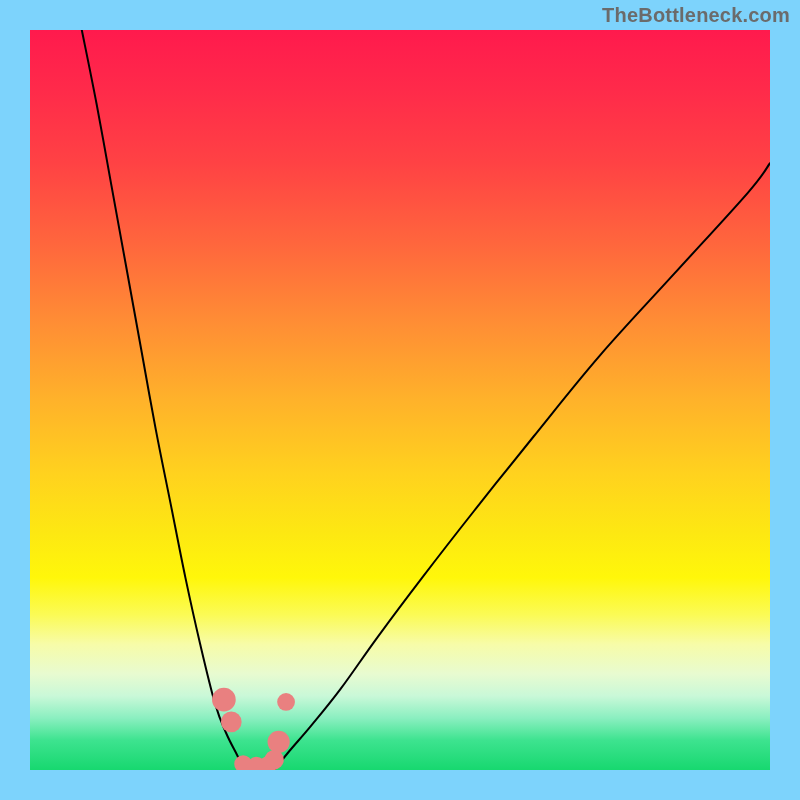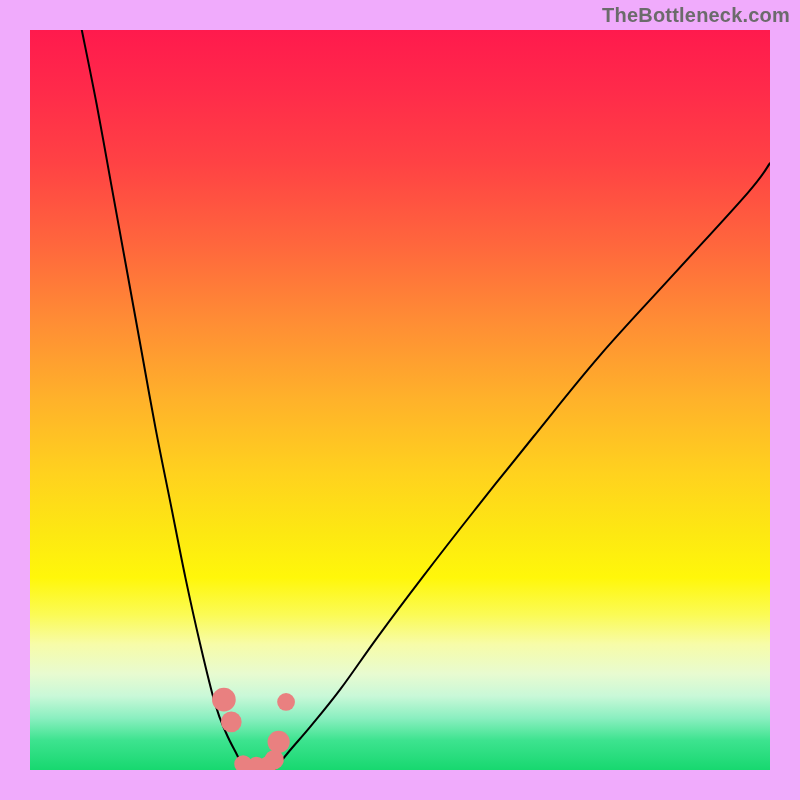--- a/index.html
+++ b/index.html
@@ -8,21 +8,21 @@
     width: 800px;
     height: 800px;
     background: #000;
     overflow: hidden;
     font-family: Arial, Helvetica, sans-serif;
   }
   .frame {
     position: relative;
     width: 800px;
     height: 800px;
-    background: #f0abfc;
+    background: #7dd3fc;
   }
   .plot-area {
     position: absolute;
     left: 30px;
     top: 30px;
     width: 740px;
     height: 740px;
     
     background: linear-gradient(
       to bottom,

